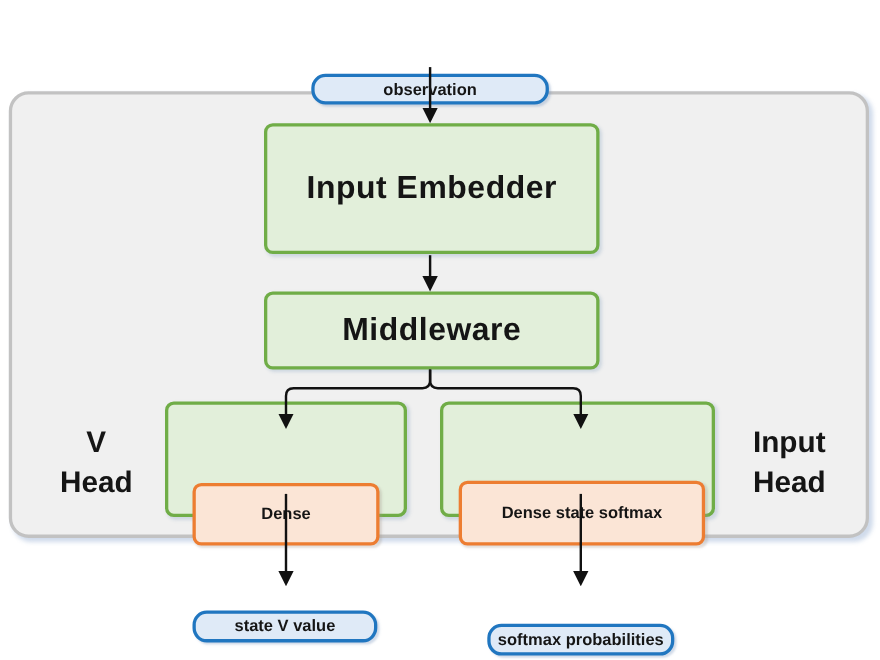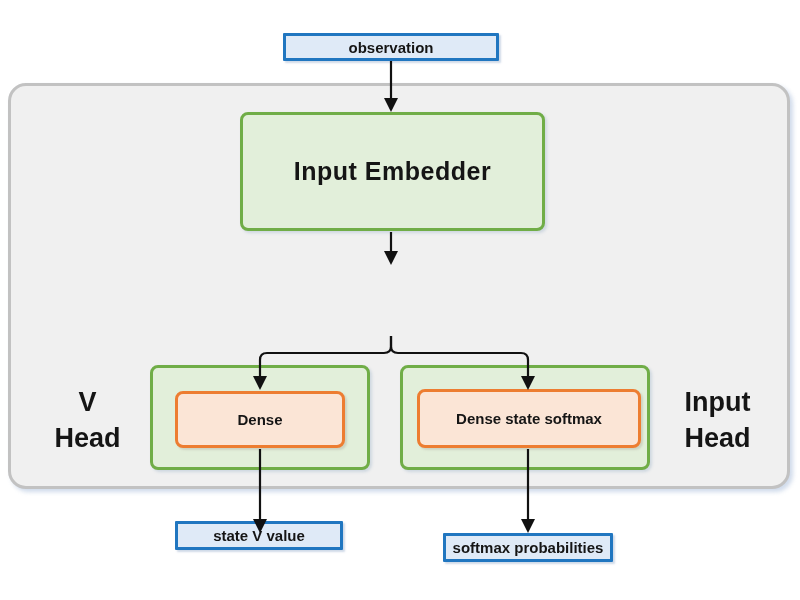--- a/index.html
+++ b/index.html
@@ -12,34 +12,36 @@
   html,body{margin:0;padding:0;background:#fff;}
   .canvas{
     position:relative; width:800px; height:600px; overflow:hidden;
     font-family:"Liberation Sans","DejaVu Sans",sans-serif; color:var(--text);
     background:#fff;
   }
   .node{position:absolute; box-sizing:border-box; display:flex; align-items:center;
     justify-content:center; text-align:center;}
   .blue{
     background:var(--node-blue-fill); border:3px solid var(--node-blue-border);
-    border-radius:1px; font-weight:bold; font-size:15px;
+    border-radius:13px; font-weight:bold; font-size:15px;
     box-shadow:2px 2px 2px rgba(120,150,190,.35);
+    margin-top:34px;
   }
   .green{
     background:var(--node-green-fill); border:3px solid var(--node-green-border);
     border-radius:8px; box-shadow:2px 2px 3px rgba(130,160,190,.3);
   }
   .orange{
     background:var(--node-orange-fill); border:3px solid var(--node-orange-border);
     border-radius:8px; flex-direction:column; line-height:19px; font-size:15px;
     box-shadow:2px 2px 2px rgba(160,150,140,.3);
+    margin-top:48px;
   }
   .orange .t1{font-weight:bold;}
-  .bigtext{font-weight:bold; font-size:25px; letter-spacing:.5px;}
+  .bigtext{font-weight:bold; font-size:29px; letter-spacing:.5px;}
   .container{
     position:absolute; box-sizing:border-box; left:8px; top:83px; width:782px; height:406px;
     background:var(--container-fill); border:3px solid var(--container-border);
     border-radius:18px; box-shadow:3px 3px 4px rgba(150,175,210,.45);
   }
   .headlabel{
     position:absolute; text-align:center; font-weight:bold; font-size:27px; line-height:36px;
   }
   .headlabel span{display:block;}
   .arrows{position:absolute; left:0; top:0; pointer-events:none;}
@@ -52,20 +54,23 @@
   <div class="container"></div>
 
   <div class="node blue" style="left:283px;top:33px;width:216px;height:28px;">
     <span>observation</span>
   </div>
 
   <div class="node green bigtext" style="left:240px;top:112px;width:305px;height:119px;">
     <span>Input Embedder</span>
   </div>
 
+  <div class="node green bigtext" style="left:240px;top:265px;width:305px;height:71px;">
+    <span>Middleware</span>
+  </div>
 
   <div class="node green" style="left:150px;top:365px;width:220px;height:105px;"></div>
   <div class="node orange" style="left:175px;top:391px;width:170px;height:57px;">
     <span class="t1">Dense</span>
   </div>
   <div class="headlabel" style="left:40px;top:384px;width:95px;">
     <span>V</span>
     <span>Head</span>
   </div>
 

